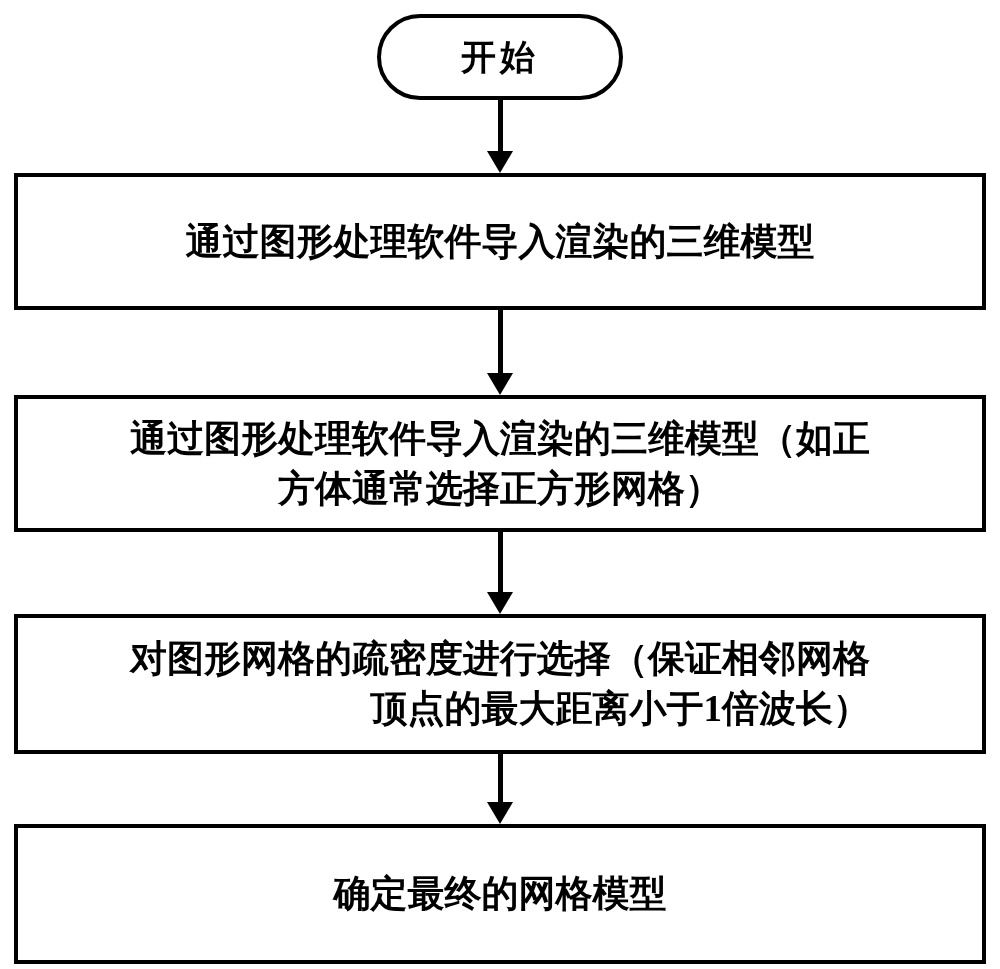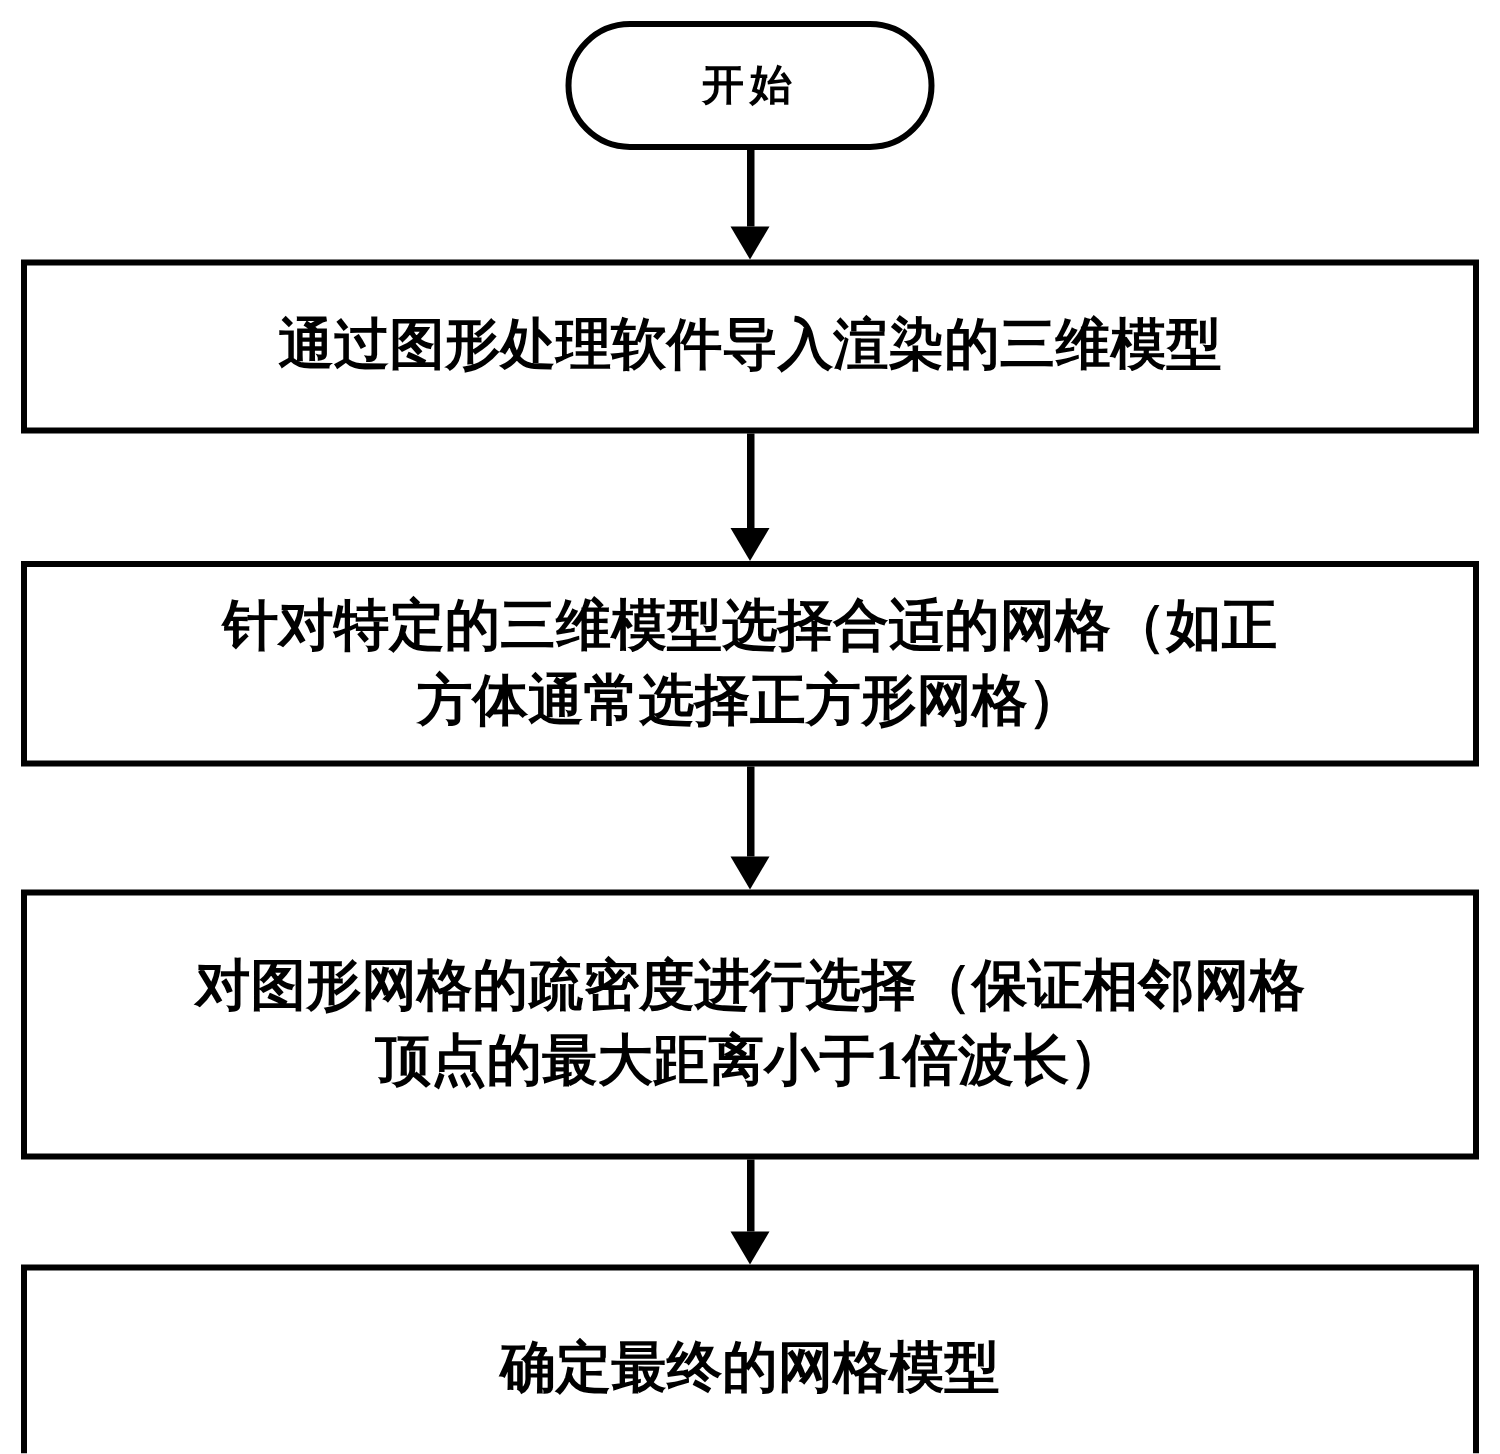--- a/index.html
+++ b/index.html
@@ -23,44 +23,44 @@
   }
   .terminator {
     box-sizing: border-box;
     width: 246px;
     height: 86px;
     border: 4px solid #000000;
     border-radius: 43px;
     display: flex;
     align-items: center;
     justify-content: center;
-    font-size: 28px;
+    font-size: 35px;
     font-weight: bold;
     letter-spacing: 4px;
     flex: 0 0 auto;
   }
   .process {
     box-sizing: border-box;
     width: 972px;
     border: 4px solid #000000;
     display: flex;
     align-items: center;
     justify-content: center;
     text-align: center;
     font-size: 37px;
     font-weight: bold;
     line-height: 1.35;
     flex: 0 0 auto;
   }
   .process span, .terminator span {
     white-space: pre-line;
   }
-  .box-1 { height: 116px; }
+  .box-1 { height: 137px; }
   .box-2 { height: 137px; }
-  .box-3 { height: 180px; }
+  .box-3 { height: 140px; text-align: right; }
   .box-4 { height: 140px; }
   .arrow {
     display: flex;
     flex-direction: column;
     align-items: center;
     flex: 0 0 auto;
   }
   .arrow-line {
     width: 5px;
     background: #000000;
@@ -94,21 +94,21 @@
   <div class="process box-1">
     <span>通过图形处理软件导入渲染的三维模型</span>
   </div>
 
   <div class="arrow a2">
     <div class="arrow-line"></div>
     <div class="arrow-head"></div>
   </div>
 
   <div class="process box-2">
-    <span>针对特定的三维模型选择合适的网格（如正
+    <span>通过图形处理软件导入渲染的三维模型（如正
 方体通常选择正方形网格）</span>
   </div>
 
   <div class="arrow a3">
     <div class="arrow-line"></div>
     <div class="arrow-head"></div>
   </div>
 
   <div class="process box-3">
     <span>对图形网格的疏密度进行选择（保证相邻网格

